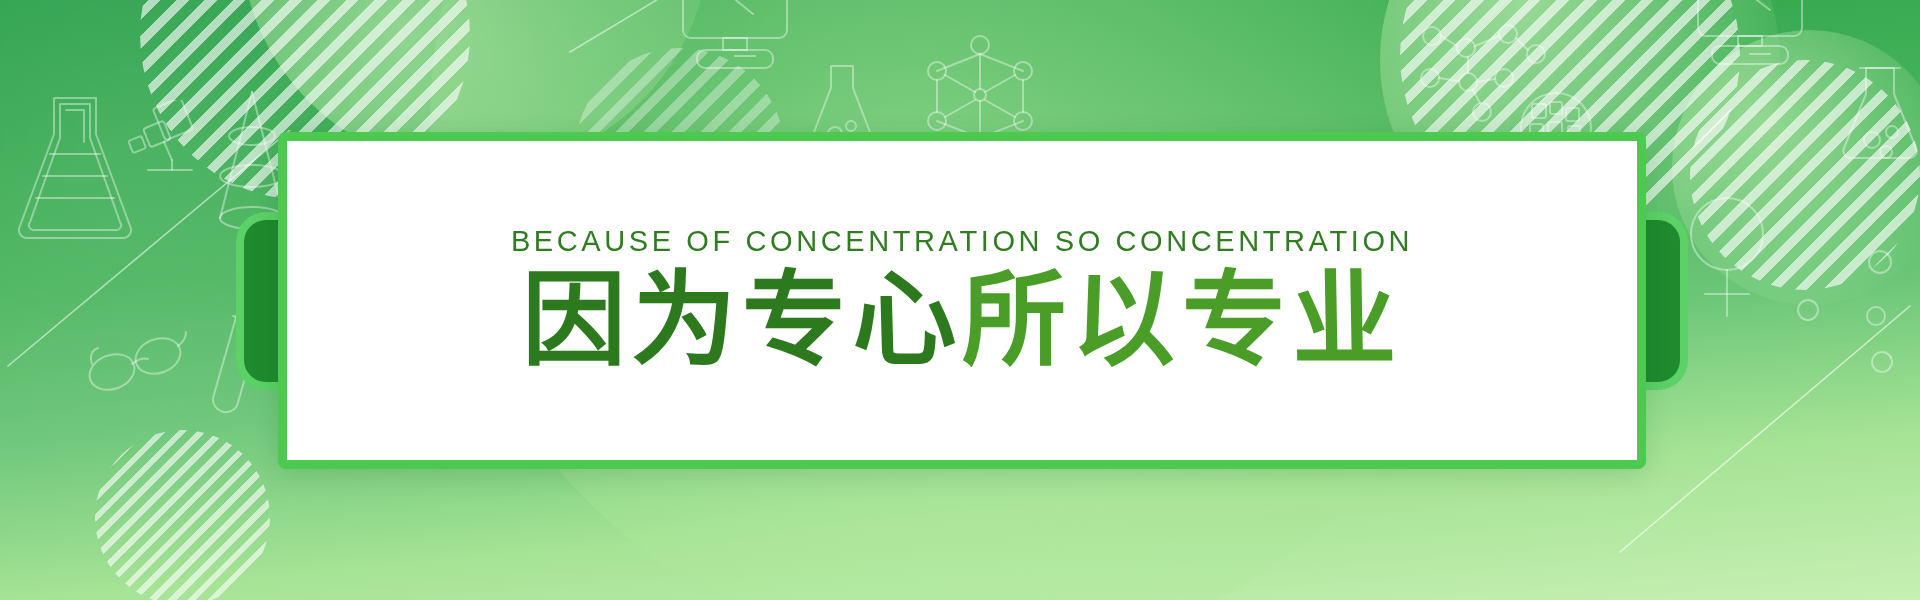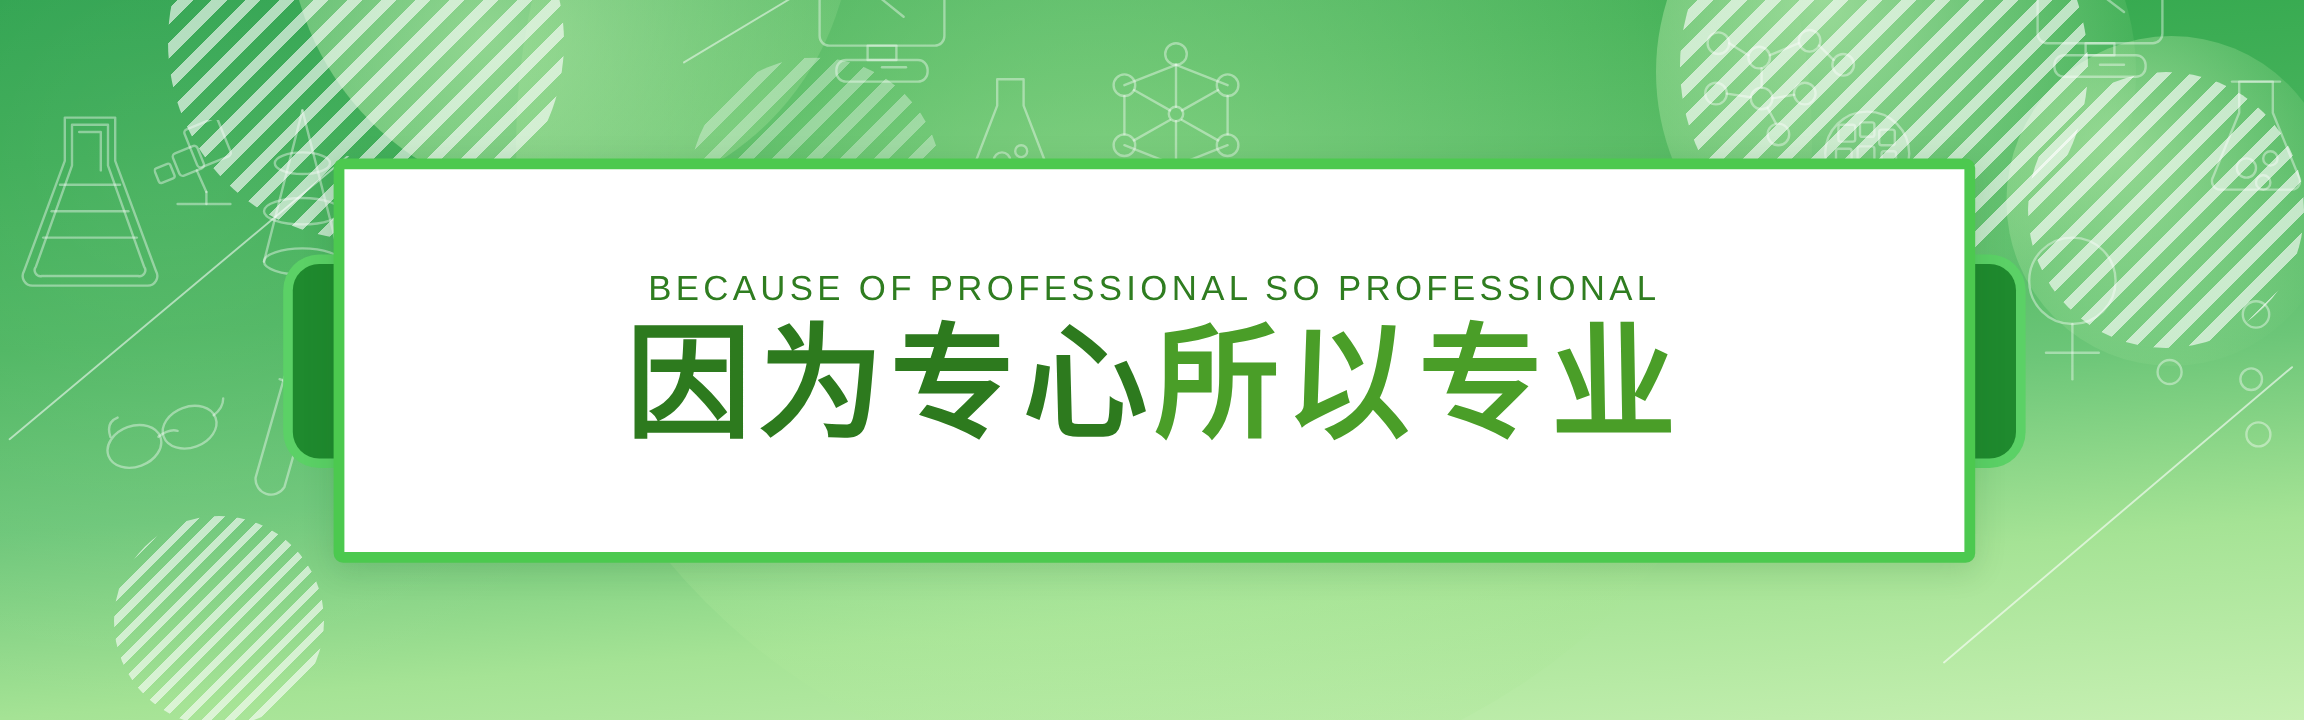--- a/index.html
+++ b/index.html
@@ -417,21 +417,21 @@
   <div class="stripe-circle sc-bottomleft">
       <div class="stripes"></div>
     </div>
 
   <div class="card-wrap">
     <div class="tab tab-left"></div>
     <div class="tab tab-right"></div>
 
     <div class="card">
       <div class="card-inner">
-        <div class="subtitle">BECAUSE OF PROFESSIONAL SO PROFESSIONAL</div>
+        <div class="subtitle">BECAUSE OF CONCENTRATION SO CONCENTRATION</div>
         <div class="headline">
           <span class="ch">因</span><span class="ch">为</span><span class="ch">专</span><span class="ch">心</span><span class="ch">所</span><span class="ch">以</span><span class="ch">专</span><span class="ch">业</span>
         </div>
       </div>
     </div>
   </div>
 
 </div>
 
 </body></html>

